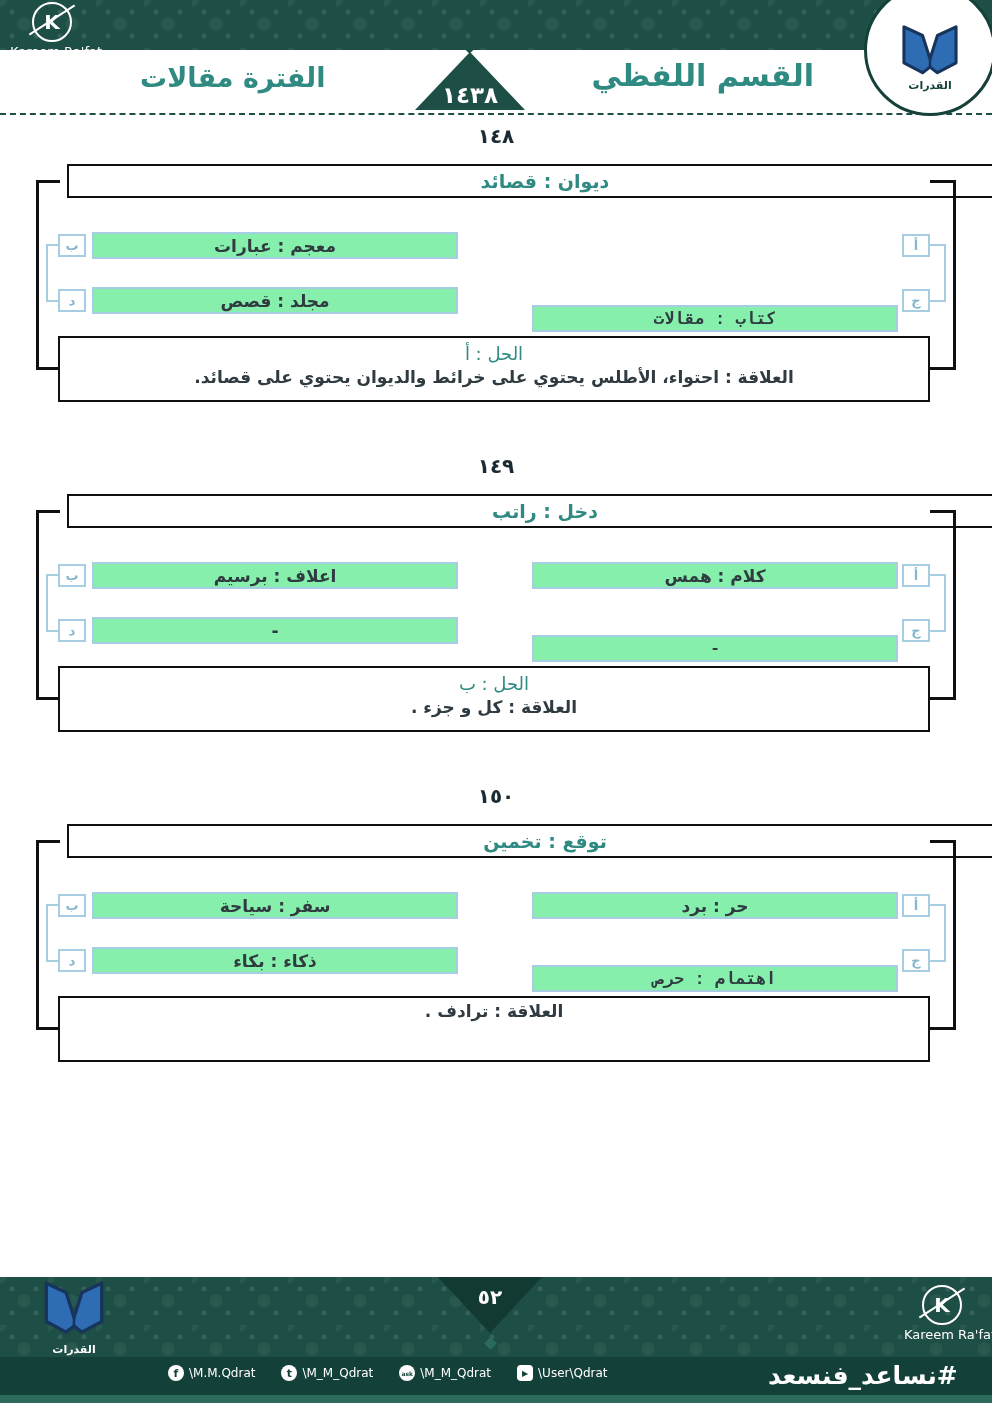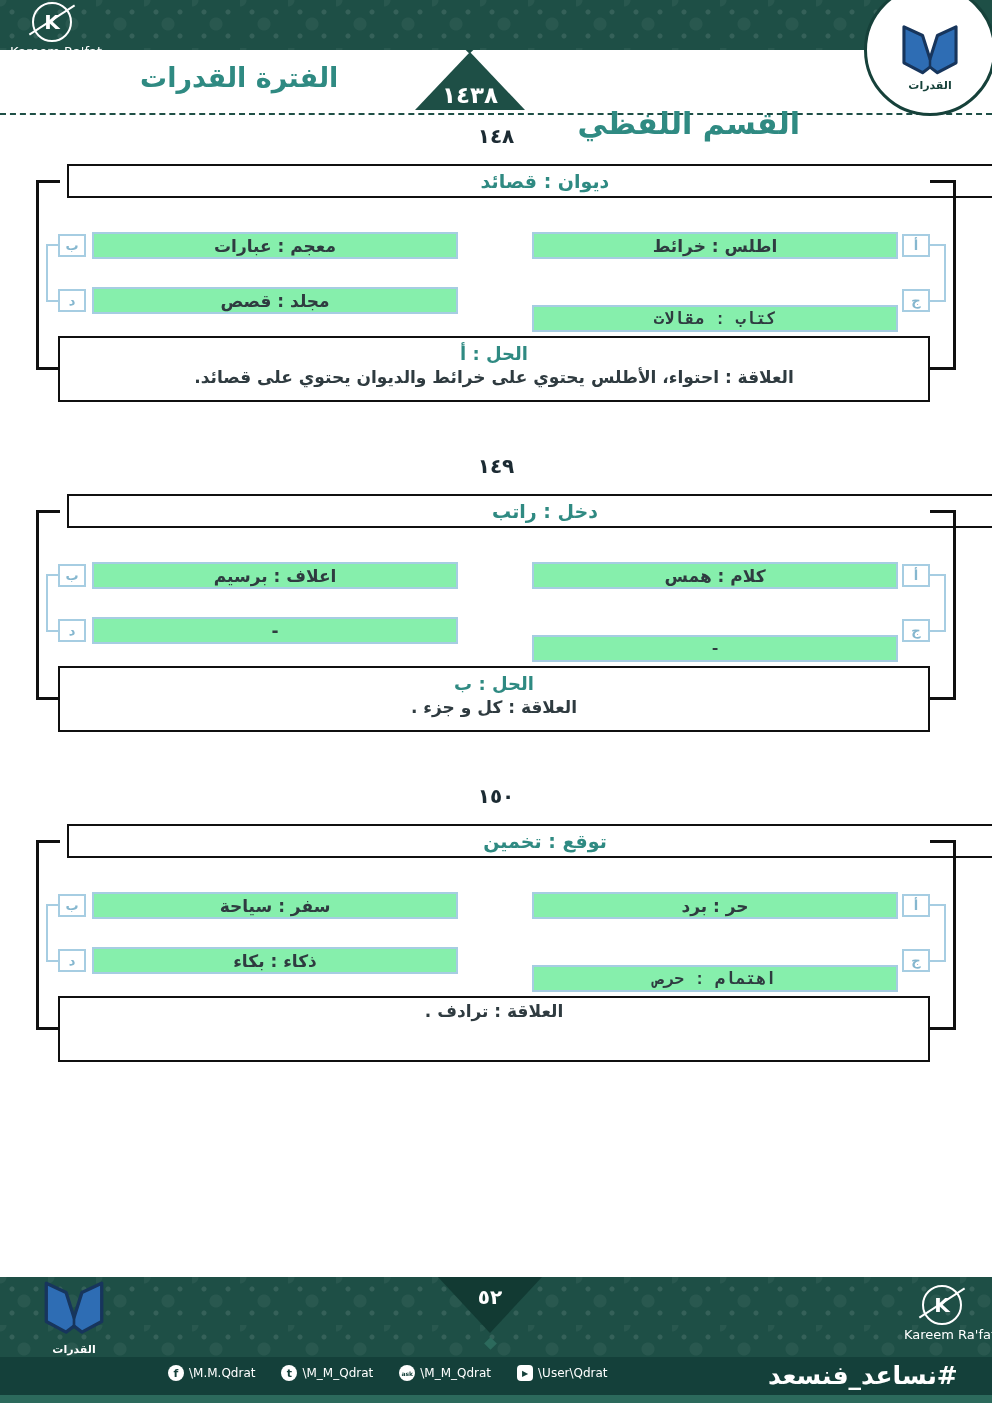--- a/index.html
+++ b/index.html
@@ -28,21 +28,21 @@
   
   .logo-panel{position:absolute;top:-16px;left:864px;width:132px;height:132px;background:#fff;
               border:3px solid #16413a;border-radius:50%;z-index:2;box-sizing:border-box;
               display:flex;flex-direction:column;align-items:center;justify-content:center;}
   .mlogo{width:62px;height:56px;}
   .logo-panel .mlogo{margin-top:14px;}
   .logo-label{font-size:11px;font-weight:bold;color:#16413a;}
 
   
   .header-title{position:absolute;color:#2f8a82;font-weight:bold;z-index:1;}
-  .title-right{top:58px;right:192px;font-size:30px;margin-top:48px;}
+  .title-right{top:58px;right:178px;font-size:30px;}
   .title-left{top:62px;left:140px;font-size:27px;}
   .year-tri{position:absolute;top:52px;left:415px;width:0;height:0;
             border-left:55px solid transparent;border-right:55px solid transparent;
             border-bottom:58px solid #1e4f46;}
   .year-diamond{position:absolute;top:43px;left:465px;width:9px;height:9px;background:#1e4f46;transform:rotate(45deg);}
   .year-text{position:absolute;top:82px;left:415px;width:110px;text-align:center;color:#fff;
              font-size:23px;font-weight:bold;z-index:2;}
   .dash-sep{position:absolute;top:113px;left:0;width:100%;border-top:2px dashed #1e4f46;}
 
   
@@ -58,21 +58,21 @@
   .opt-c{top:181px;left:532px;width:366px;font-family:Liberation Mono, monospace;}
   .opt-d{top:163px;left:92px;width:366px;}
   .letter-box{position:absolute;width:28px;height:23px;border:2px solid #a6cde2;box-sizing:border-box;background:#fff;
               display:flex;align-items:center;justify-content:center;font-size:13px;font-weight:bold;color:#85b7cf;}
   .letter-a{top:110px;left:902px;}
   .letter-b{top:110px;left:58px;}
   .letter-c{top:165px;left:902px;}
   .letter-d{top:165px;left:58px;}
   .sol-box{position:absolute;top:212px;left:58px;width:872px;height:66px;border:2px solid #101010;
            box-sizing:border-box;text-align:center;background:#fff;}
-  .sol-title{margin-top:5px;color:#2f8a82;font-size:18px;font-weight:bold;}
+  .sol-title{margin-top:5px;color:#2f8a82;font-size:18px;font-weight:normal;}
   .sol-text{margin-top:3px;color:#2f3b40;font-size:17px;font-weight:bold;}
   .brk{position:absolute;background:#101010;}
   .bl-v{left:36px;top:56px;width:3px;height:190px;}
   .bl-t{left:36px;top:56px;width:24px;height:3px;}
   .bl-b{left:36px;top:243px;width:24px;height:3px;}
   .br-v{left:953px;top:56px;width:3px;height:190px;}
   .br-t{left:930px;top:56px;width:26px;height:3px;}
   .br-b{left:930px;top:243px;width:26px;height:3px;}
   .con{position:absolute;background:#a6cde2;}
   .cl-v{left:46px;top:120px;width:2px;height:58px;}
@@ -120,33 +120,32 @@
 
   <div class="logo-panel">
     <svg class="mlogo" viewBox="0 0 100 90">
       <path d="M8 6 L38 20 L50 58 L62 20 L92 6 L92 64 L62 80 L50 71 L38 80 L8 64 Z" fill="#2e6db4" stroke="#17355c" stroke-width="5" stroke-linejoin="round"></path>
       <path d="M50 58 L50 71" stroke="#17355c" stroke-width="4"></path>
     </svg>
     <div class="logo-label" dir="rtl">القدرات</div>
   </div>
 
   <div class="header-title title-right" dir="rtl">القسم اللفظي</div>
-  <div class="header-title title-left" dir="rtl">الفترة القدرات</div>
+  <div class="header-title title-left" dir="rtl">الفترة مقالات</div>
   <div class="year-diamond"></div>
   <div class="year-tri"></div>
   <div class="year-text">١٤٣٨</div>
   <div class="dash-sep"></div>
 
   <section class="question" style="top:124px">
     <div class="q-num">١٤٨</div>
     <div class="stem-box">
       <span class="stem-text" dir="rtl">ديوان : قصائد</span>
     </div>
     <div class="letter-box letter-a">أ</div>
-    <div class="opt-box opt-a" dir="rtl">اطلس : خرائط</div>
     <div class="letter-box letter-b">ب</div>
     <div class="opt-box opt-b" dir="rtl">معجم : عبارات</div>
     <div class="letter-box letter-c">ج</div>
     <div class="opt-box opt-c" dir="rtl">كتاب : مقالات</div>
     <div class="letter-box letter-d">د</div>
     <div class="opt-box opt-d" dir="rtl">مجلد : قصص</div>
     <div class="sol-box">
       <div class="sol-title" dir="rtl">الحل : أ</div>
       <div class="sol-text" dir="rtl">العلاقة : احتواء، الأطلس يحتوي على خرائط والديوان يحتوي على قصائد.</div>
     </div>

